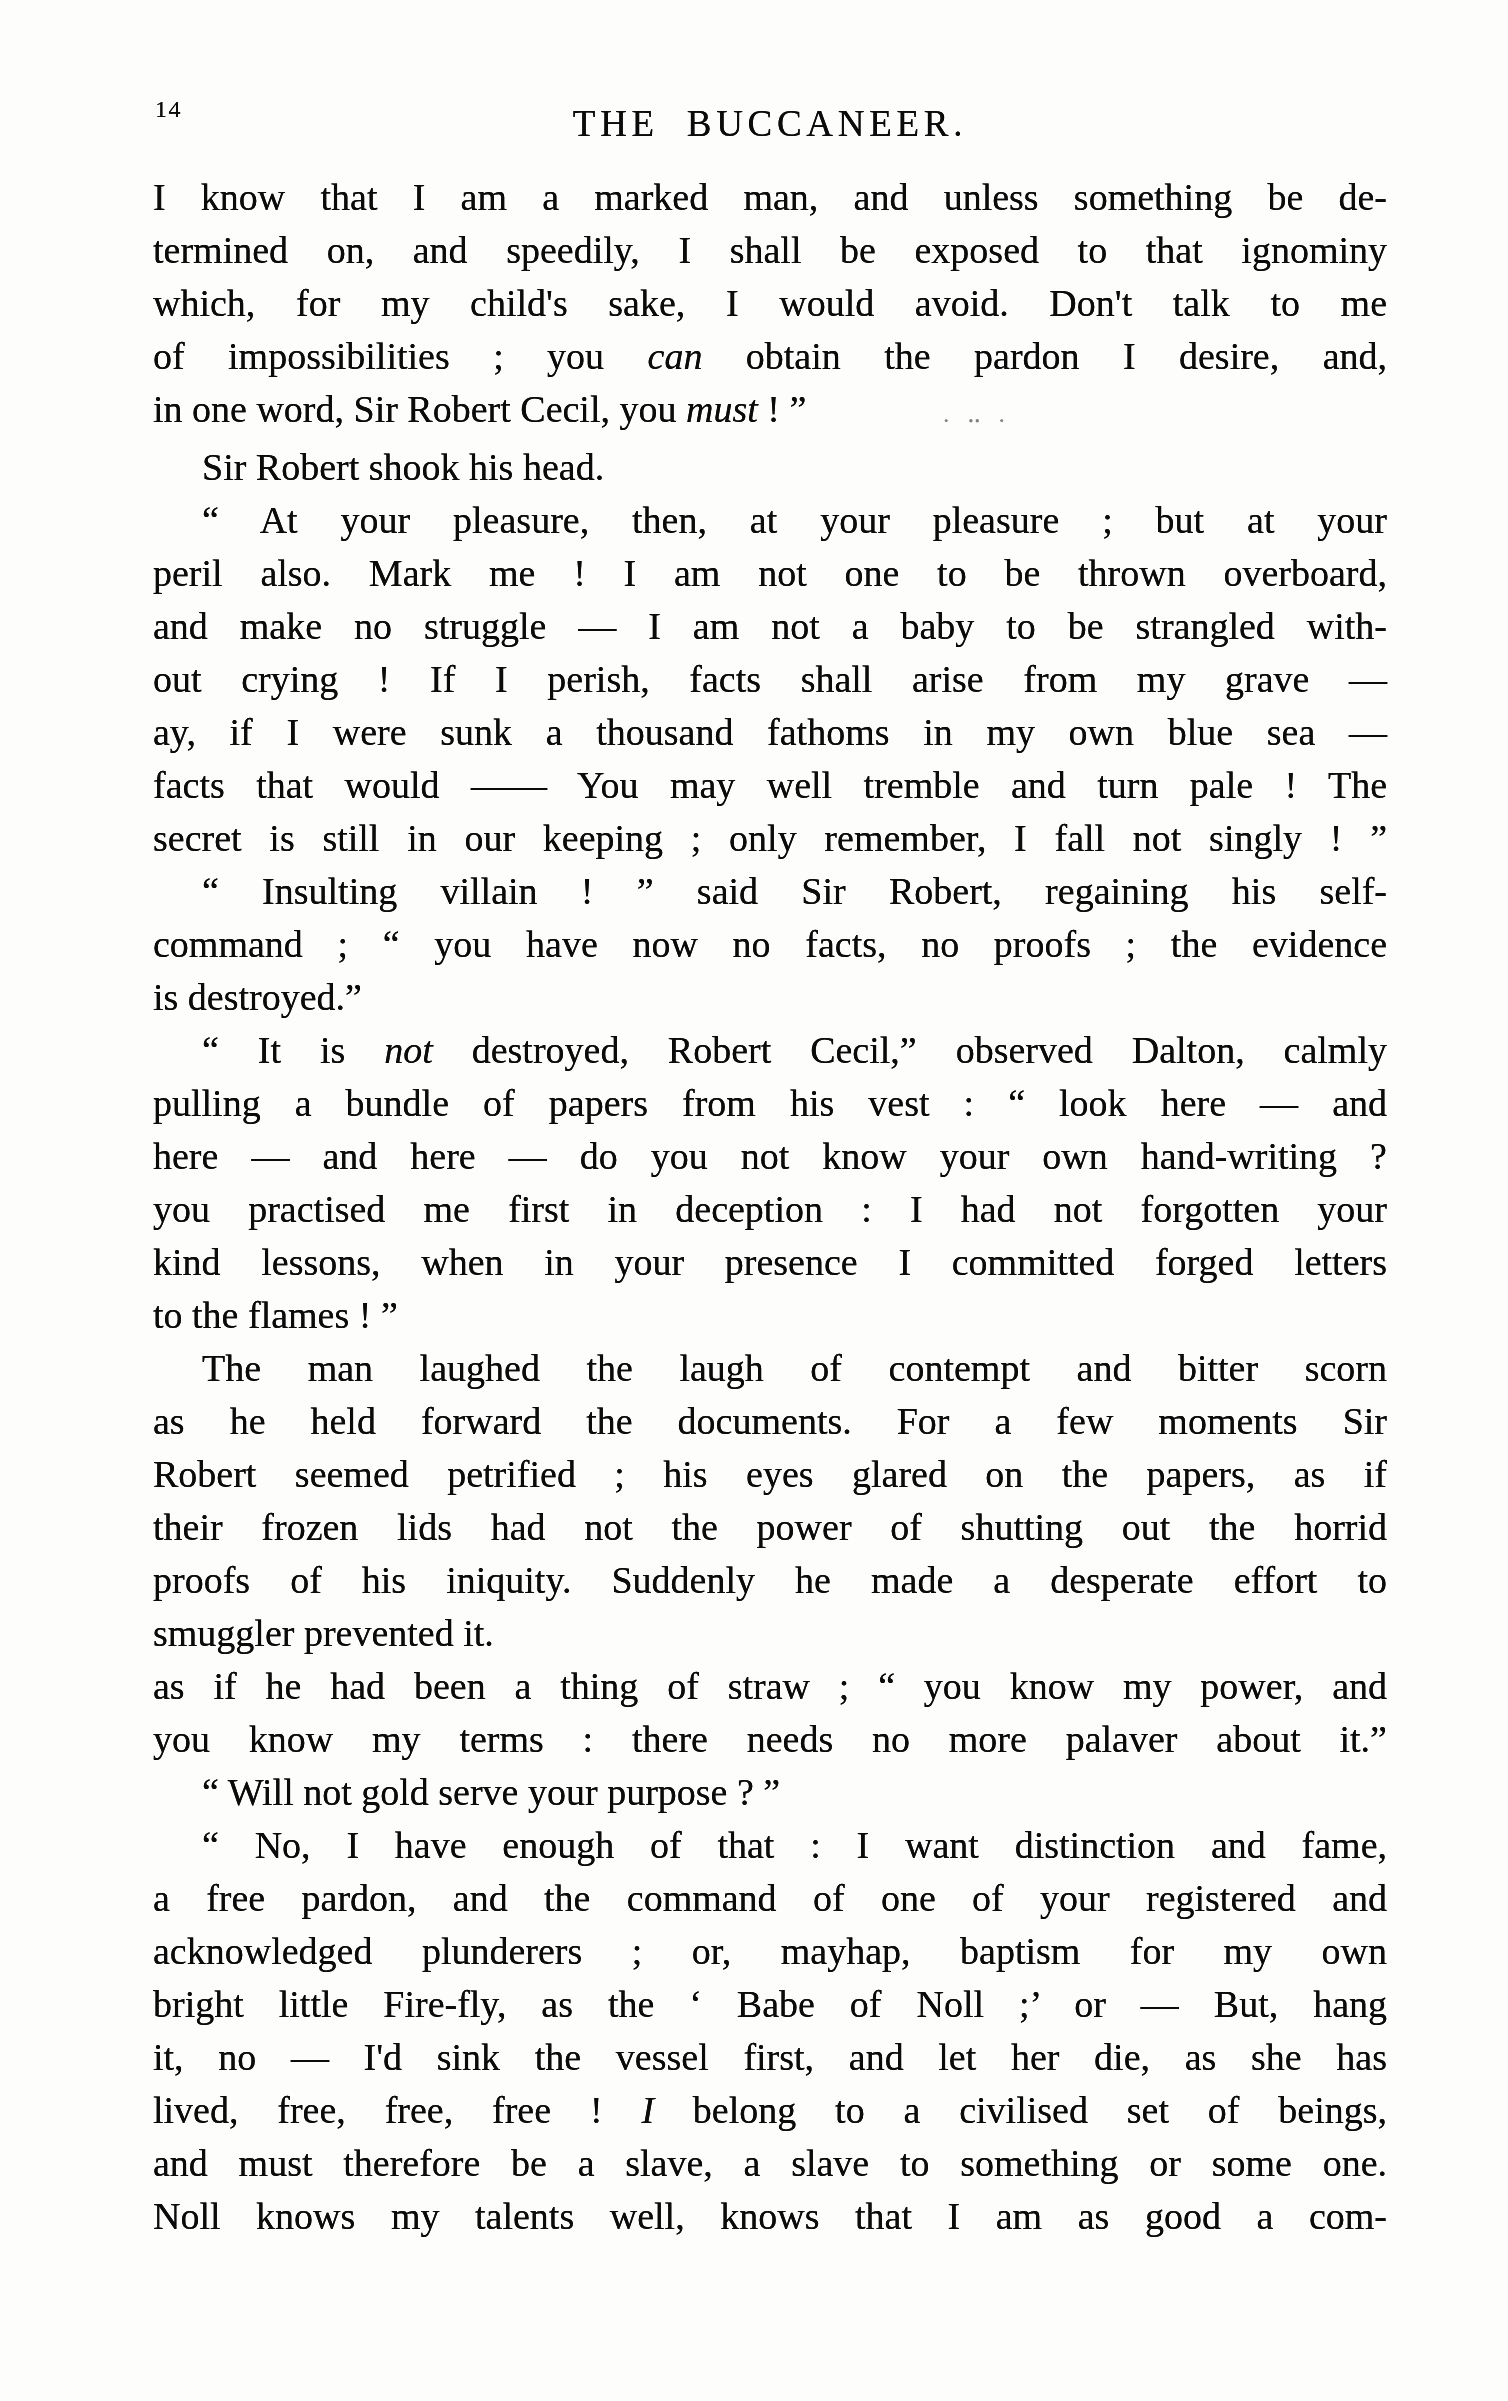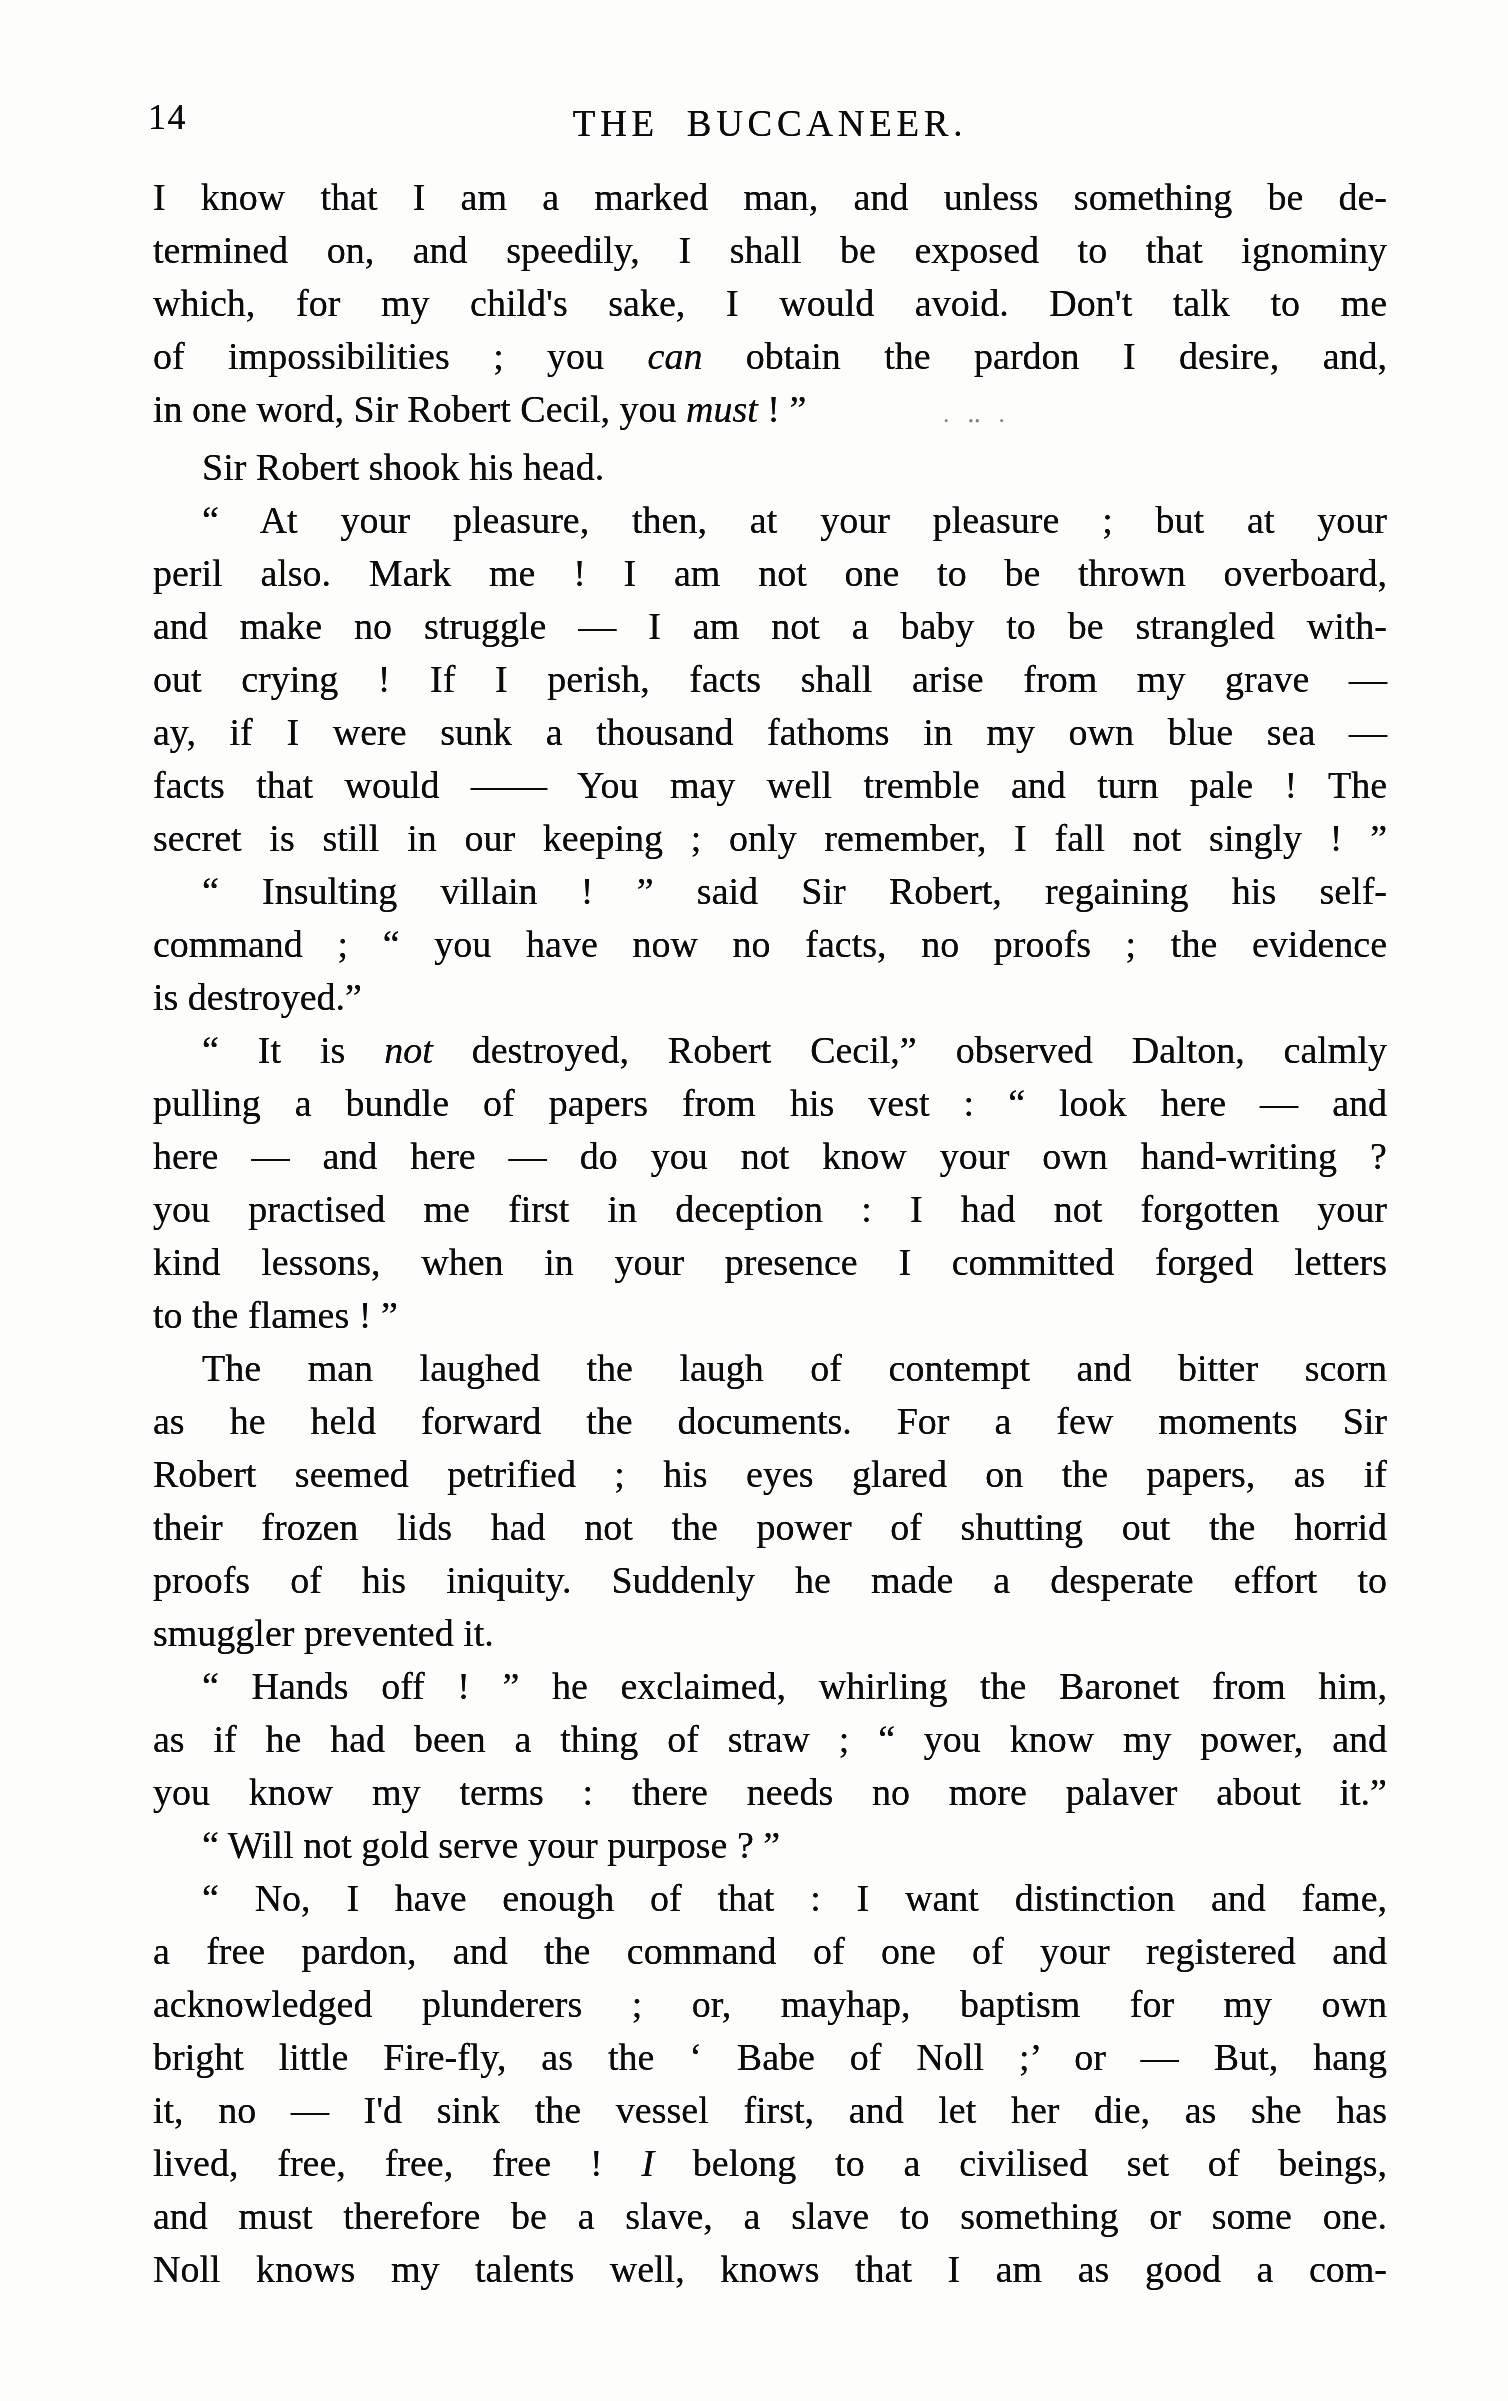--- a/index.html
+++ b/index.html
@@ -10,22 +10,22 @@
   }
   .page {
     position:relative;
     width:1509px; height:2401px;
     background:#fdfdfc;
     color:#0b0b0b;
     overflow:hidden;
   }
   .page-number {
     position:absolute;
-    left:148px; top:96px;
-    font-size:36px;
+    left:155px; top:96px;
+    font-size:24px;
     letter-spacing:1.6px;
     text-shadow:0 0 0.5px currentColor;
   }
   .running-title {
     position:absolute;
     left:153px; top:102px;
     width:1234px;
     text-align:center;
     font-size:37px;
     letter-spacing:4.7px;
@@ -79,21 +79,20 @@
       <div class="line just"><span>here — and here — do you not know your own hand-writing ?</span></div>
       <div class="line just"><span>you practised me first in deception :  I had not forgotten your</span></div>
       <div class="line just"><span>kind lessons, when in your presence I committed forged letters</span></div>
       <div class="line"><span>to the flames ! ”</span></div>
       <div class="line ind just"><span>The man laughed the laugh of contempt and bitter scorn</span></div>
       <div class="line just"><span>as he held forward the documents.  For a few moments Sir</span></div>
       <div class="line just"><span>Robert seemed petrified ; his eyes glared on the papers, as if</span></div>
       <div class="line just"><span>their frozen lids had not the power of shutting out the horrid</span></div>
       <div class="line just"><span>proofs of his iniquity.  Suddenly he made a desperate effort to</span></div>
       <div class="line"><span>smuggler prevented it.</span></div>
-      <div class="line ind just"><span>“ Hands off ! ” he exclaimed, whirling the Baronet from him,</span></div>
       <div class="line just"><span>as if he had been a thing of straw ;  “ you know my power, and</span></div>
       <div class="line just"><span>you know my terms :  there needs no more palaver about it.”</span></div>
       <div class="line ind"><span>“ Will not gold serve your purpose ? ”</span></div>
       <div class="line ind just"><span>“ No, I have enough of that :  I want distinction and fame,</span></div>
       <div class="line just"><span>a free pardon, and the command of one of your registered and</span></div>
       <div class="line just"><span>acknowledged plunderers ; or, mayhap, baptism for my own</span></div>
       <div class="line just"><span>bright little Fire-fly, as the ‘ Babe of Noll ;’ or — But, hang</span></div>
       <div class="line just"><span>it, no — I'd sink the vessel first, and let her die, as she has</span></div>
       <div class="line just"><span>lived, free, free, free !  </span><span class="it">I</span><span> belong to a civilised set of beings,</span></div>
       <div class="line just"><span>and must therefore be a slave, a slave to something or some one.</span></div>

